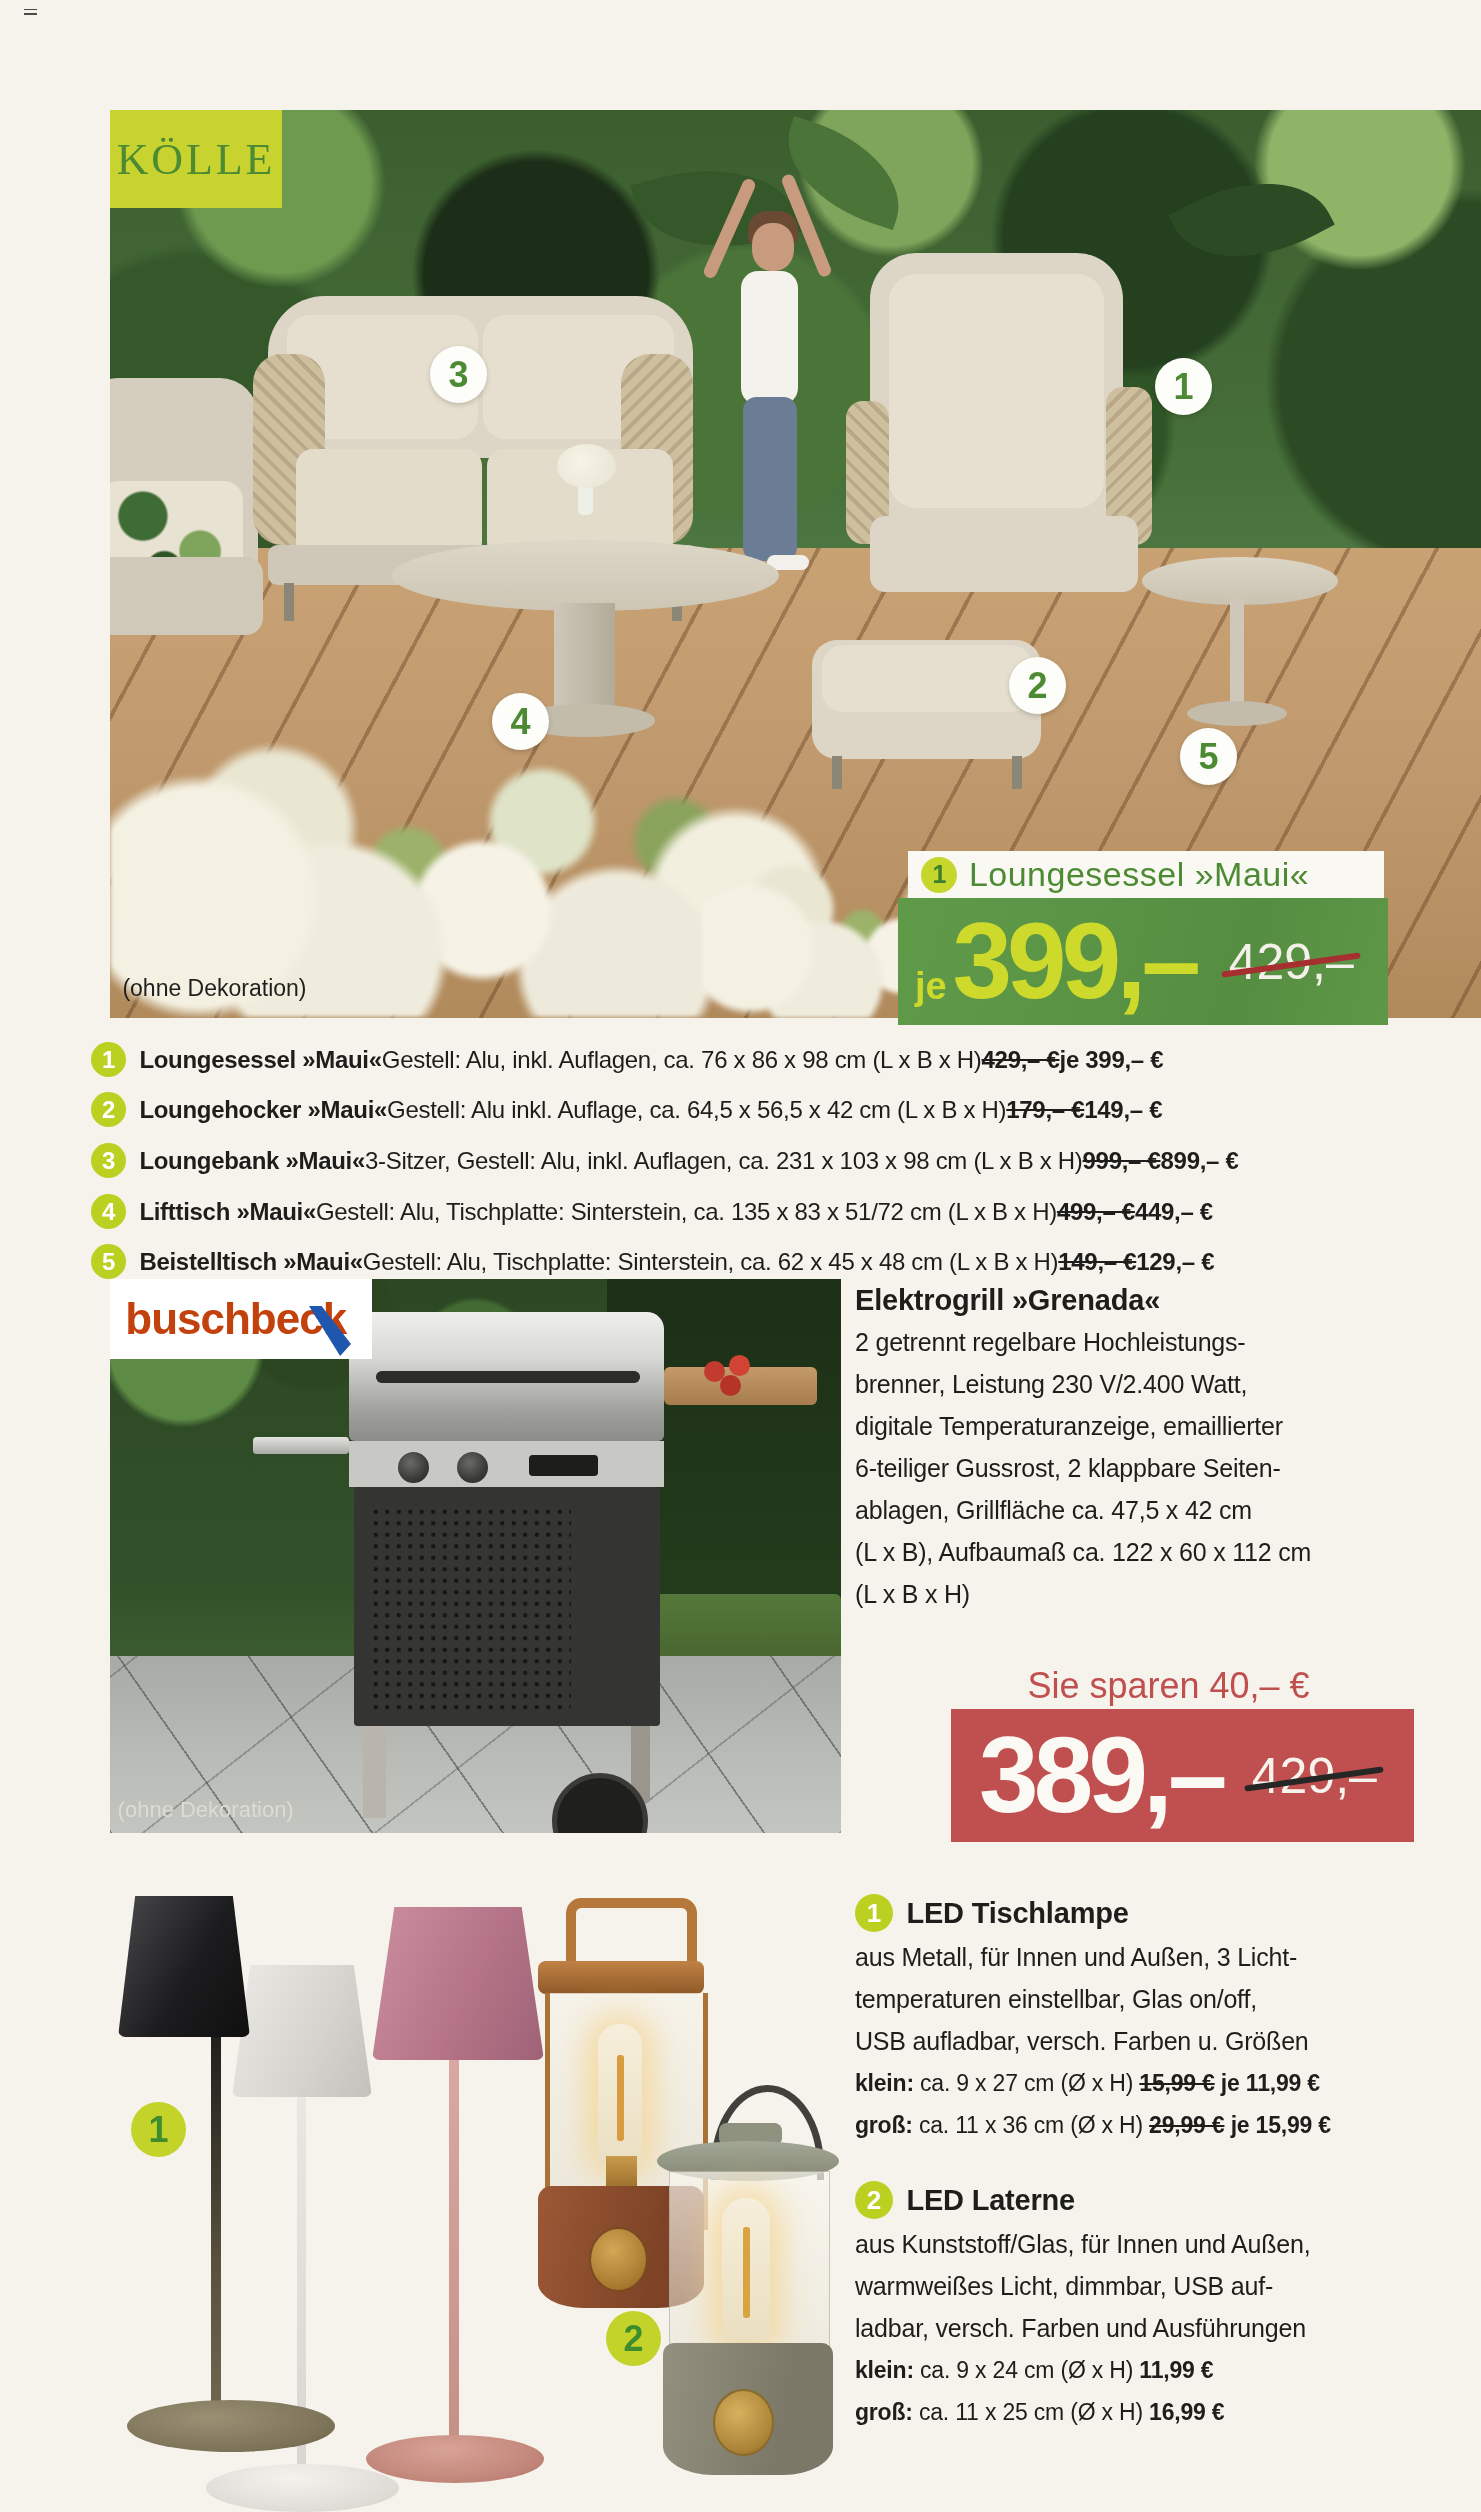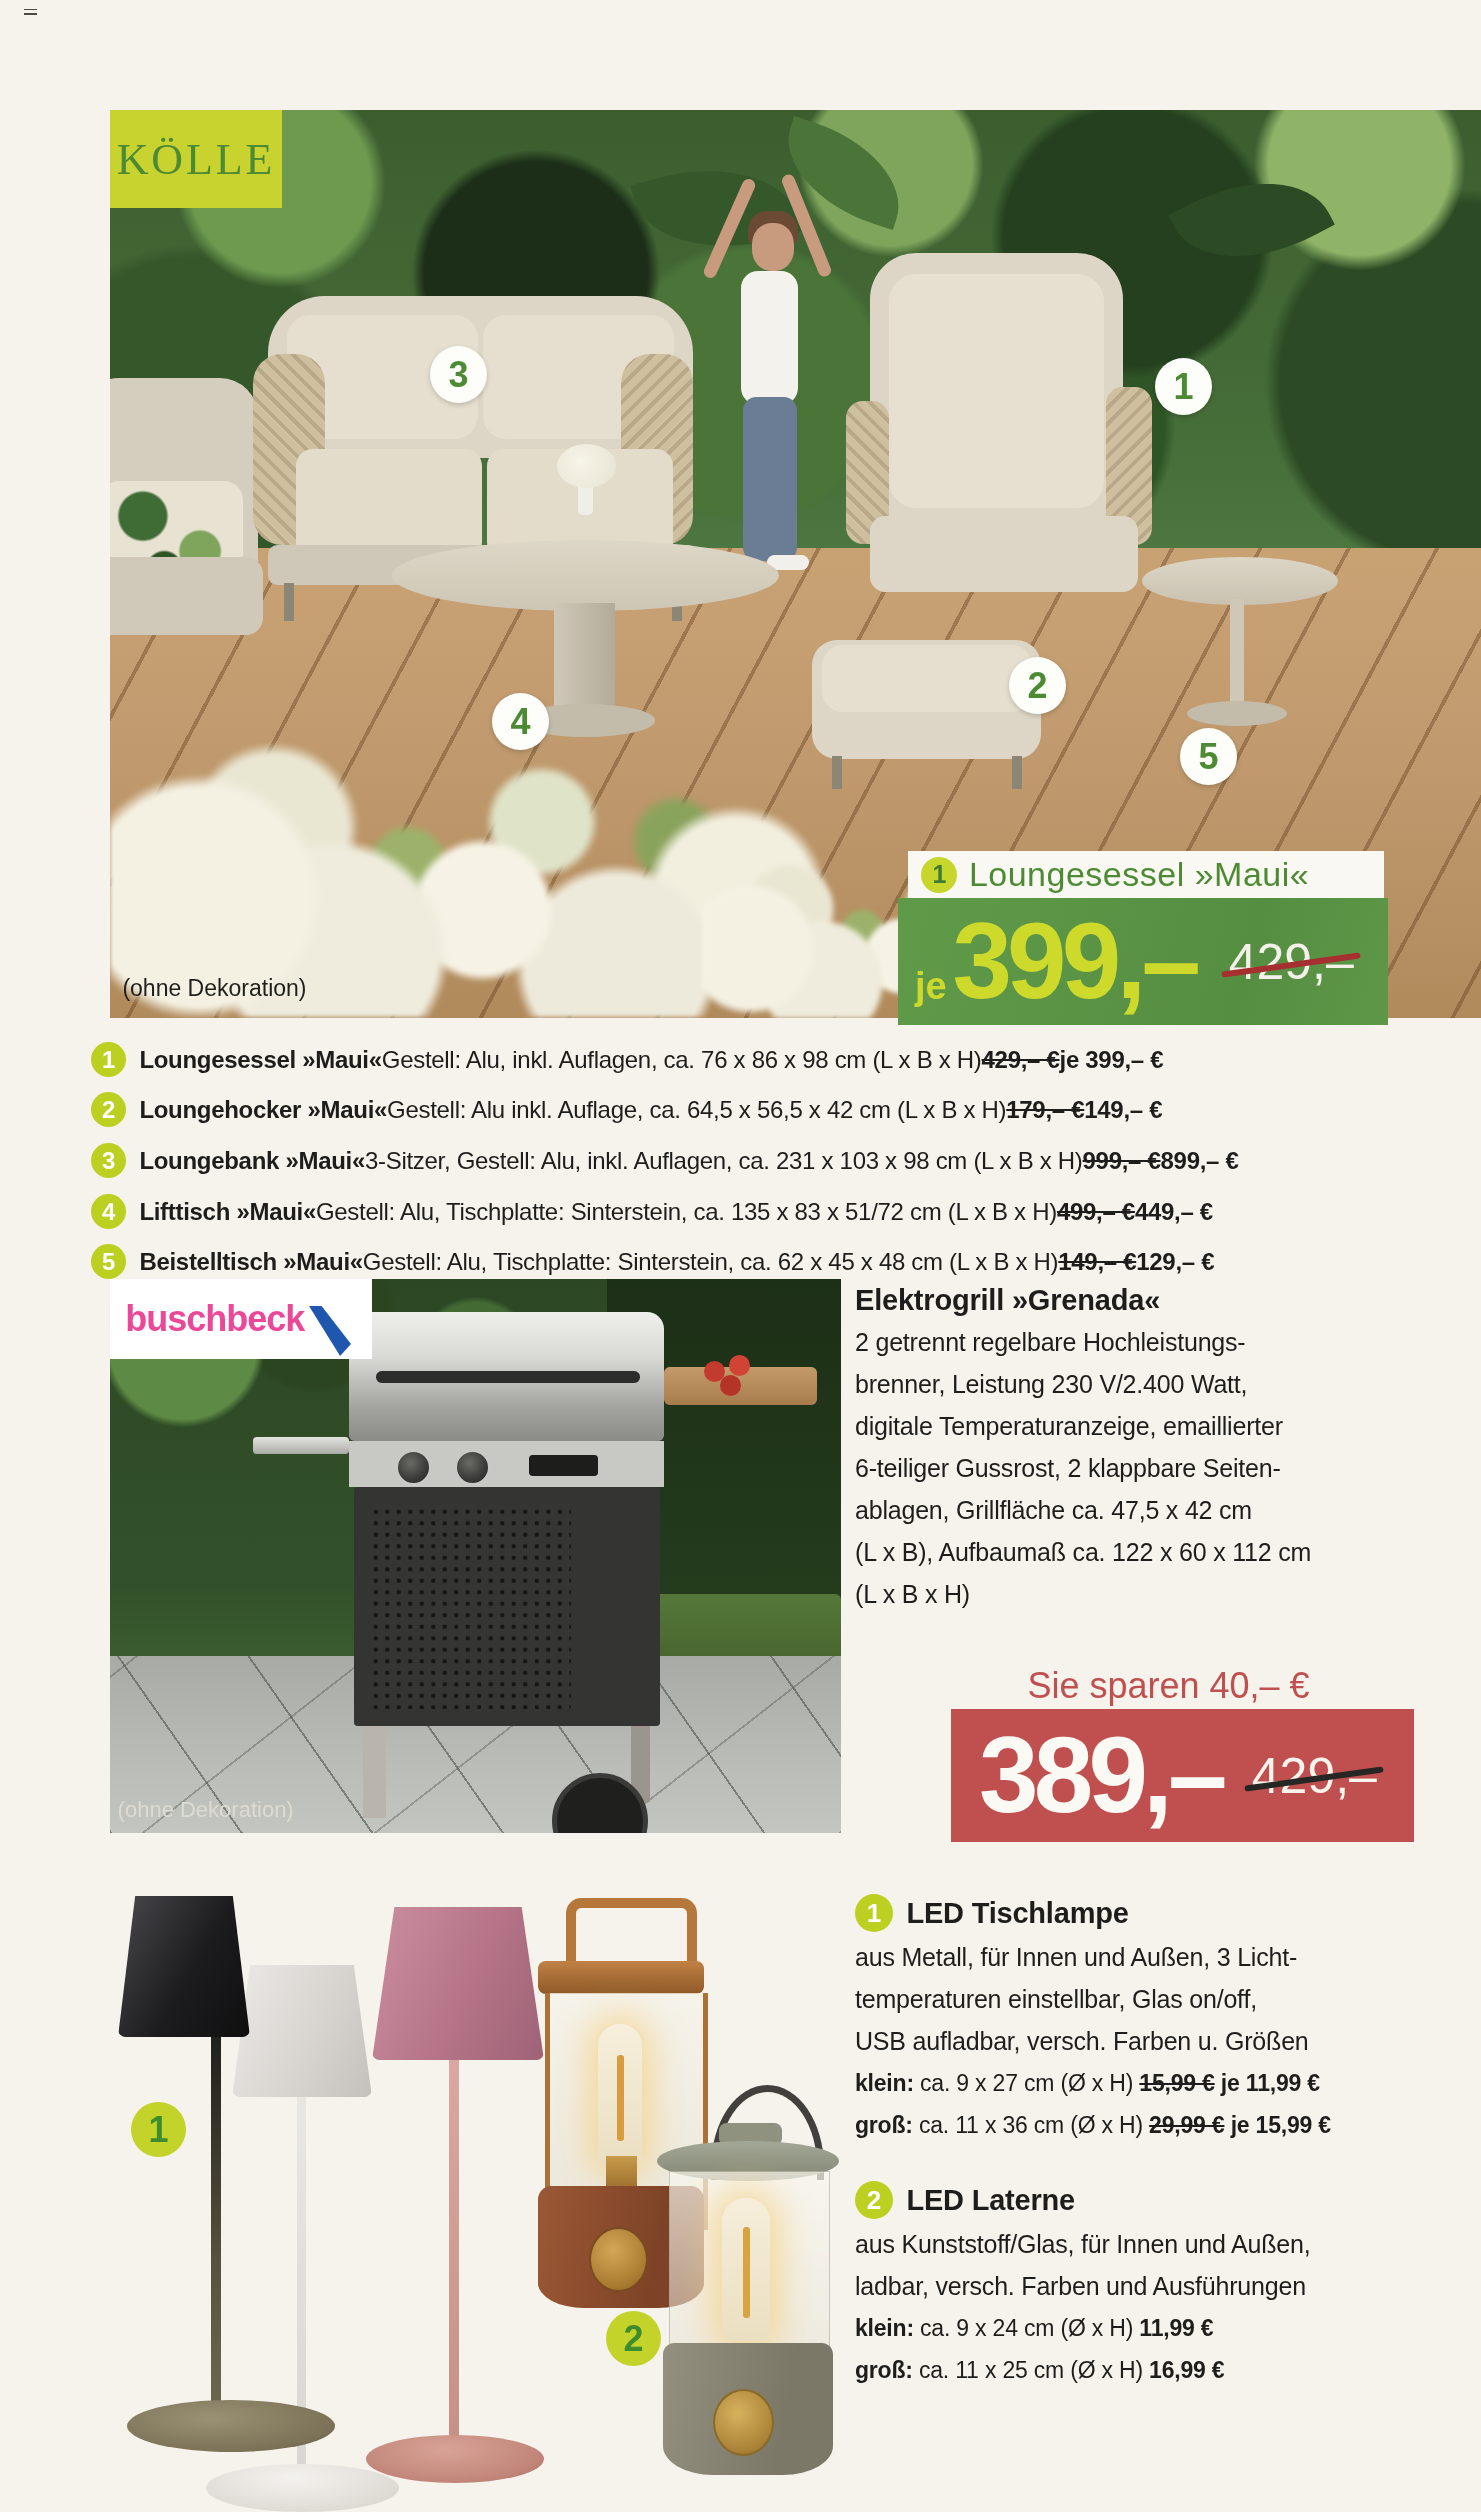--- a/index.html
+++ b/index.html
@@ -88,21 +88,21 @@
       radial-gradient(circle at 50% 14%, #436a33 0 9%, transparent 10%),
       radial-gradient(circle at 88% 10%, #1d3018 0 14%, transparent 15%),
       linear-gradient(180deg,#2c4724 0%,#32512a 55%,#3c5c30 70%);}
   .hedge{position:absolute;background:linear-gradient(180deg,#1c2f17,#243c1c);}
   .pavement{position:absolute;
     background:
       repeating-linear-gradient(55deg, rgba(70,75,70,.55) 0 1.9px, rgba(0,0,0,0) 1.9px 107px),
       repeating-linear-gradient(-38deg, rgba(70,75,70,.35) 0 1.9px, rgba(0,0,0,0) 1.9px 143px),
       linear-gradient(180deg,#a7aaa5,#b9bcb7 60%,#c2c5c0);}
   .logo-bb{position:absolute;background:#ffffff;display:flex;align-items:center;padding-left:15.3px;}
-  .logo-bb .t{color:#ec4899;font-weight:bold;font-size:36px;letter-spacing:-1px;}
+  .logo-bb .t{color:#c2410c;font-weight:bold;font-size:44px;letter-spacing:-1px;}
   .swoosh{position:absolute;background:#2057ae;
     clip-path:polygon(0 0,30% 0,100% 76%,74% 100%);}
   .metal{background:linear-gradient(180deg,#eceme8,#d7d7d3 30%,#a7a7a3 70%,#8e8e8a);}
   .knob{position:absolute;border-radius:50%;background:radial-gradient(circle at 40% 35%,#6a6a66,#3a3a38 60%,#262624);
     border:3.8px solid #c9c9c5;}
   .dots{background-color:#353533;
     background-image:radial-gradient(circle,#151514 1.9px,transparent 2.5px);background-size:11.5px 11.5px;}
   
   .shade{position:absolute;clip-path:polygon(13% 0%,87% 0%,100% 100%,0% 100%);border-radius:7.6px;}
   .ellipse{position:absolute;border-radius:50%;}
@@ -352,19 +352,20 @@
     <div class="sizeline"><b>klein:</b><span> ca. 9 x 27 cm (Ø x H) </span><span class="st">15,99 €</span><b> je 11,99 €</b></div>
     <div class="sizeline"><b>groß:</b><span> ca. 11 x 36 cm (Ø x H) </span><span class="st">29,99 €</span><b> je 15,99 €</b></div>
   </div>
 
   <div class="txtcol" style="left:855px;top:2177px;">
     <div class="led-hd">
       <div class="num">2</div>
       <div class="t">LED Laterne</div>
     </div>
     <div>aus Kunststoff/Glas, für Innen und Außen,</div>
+    <div>warmweißes Licht, dimmbar, USB auf-</div>
     <div>ladbar, versch. Farben und Ausführungen</div>
     <div class="sizeline"><b>klein:</b><span> ca. 9 x 24 cm (Ø x H) </span><b>11,99 €</b></div>
     <div class="sizeline"><b>groß:</b><span> ca. 11 x 25 cm (Ø x H) </span><b>16,99 €</b></div>
   </div>
 
 </div>
 
 
 </body></html>

